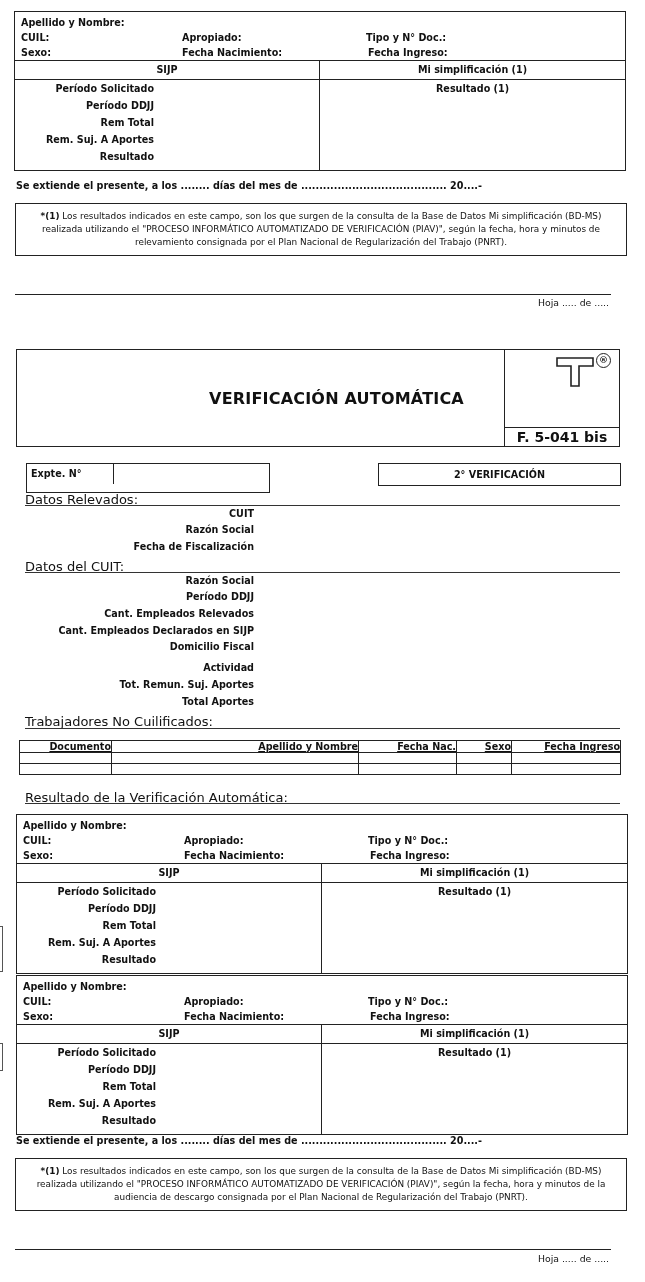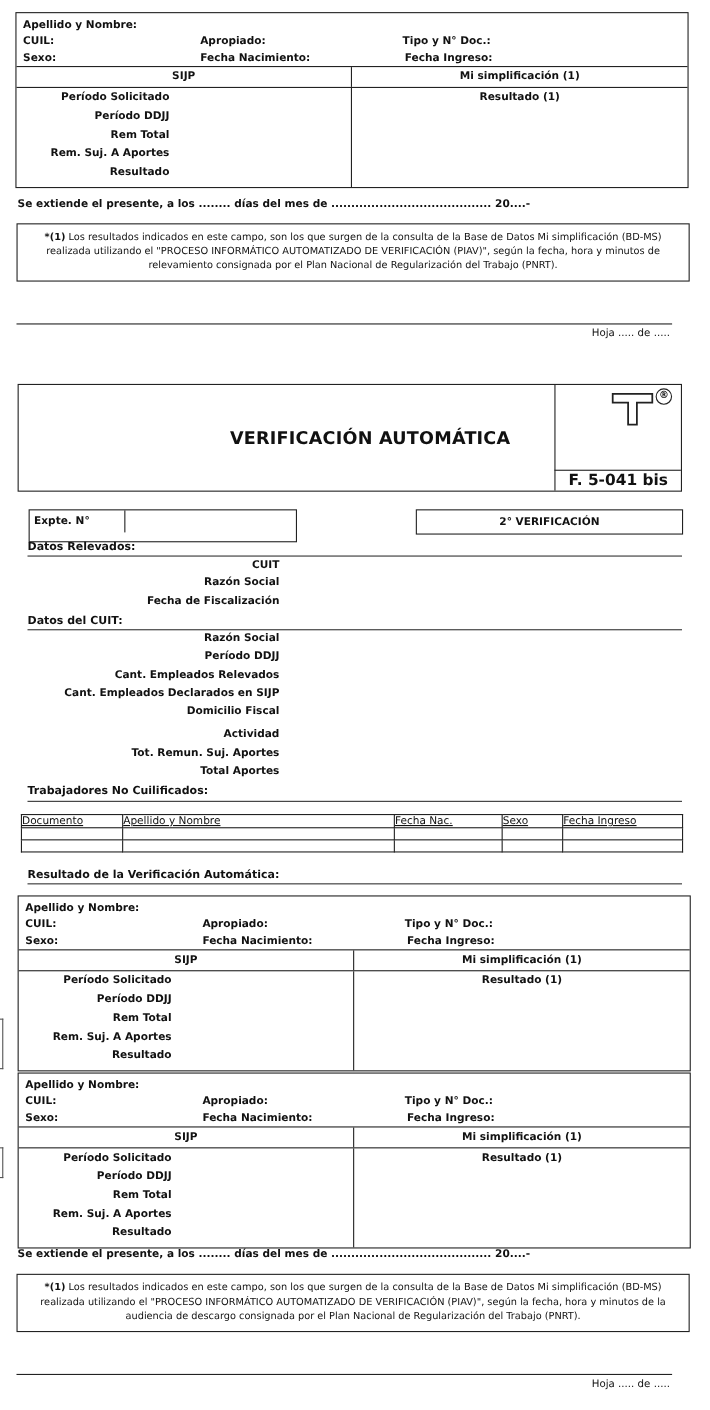--- a/index.html
+++ b/index.html
@@ -31,27 +31,27 @@
 
   
   .head { position: absolute; left: 16px; top: 349px; width: 604px; height: 98px; border: 1.3px solid #222; }
   .head .logo { position: absolute; left: 0; top: 0; width: 152px; height: 96px; border-right: 1.3px solid #222; }
   .head .title { position: absolute; left: 152px; top: 0; width: 335px; height: 96px; display: flex; align-items: center; justify-content: center; font-weight: bold; font-size: 16px; letter-spacing: 0.2px; text-align: right; }
   .head .pnrt { position: absolute; left: 487px; top: 0; width: 115px; height: 78px; border-left: 1.3px solid #222; border-bottom: 1.3px solid #222; }
   .head .form { position: absolute; left: 487px; top: 78px; width: 115px; height: 18px; border-left: 1.3px solid #222; font-weight: bold; font-size: 14px; text-align: center; line-height: 18px; }
   .ministry { position: absolute; left: 0; right: 0; text-align: center; font-family: "DejaVu Serif", serif; font-style: italic; font-size: 8.4px; color: #333; line-height: 11px; }
   .pnrt-text { position: absolute; left: 14px; top: 36px; font-style: italic; font-weight: bold; font-size: 7.4px; line-height: 9.8px; color: #222; }
 
-  .sec-title { position: absolute; left: 25px; font-weight: bold; font-size: 10px; }
+  .sec-title { position: absolute; left: 25px; font-weight: normal; font-size: 13px; }
   .sec-rule { position: absolute; left: 25px; width: 595px; border-top: 1.3px solid #333; }
   .fld { position: absolute; right: 391px; font-weight: bold; font-size: 9.6px; text-align: right; white-space: nowrap; }
 
   table.workers { position: absolute; left: 19px; top: 740px; width: 602px; border-collapse: collapse; }
   table.workers th, table.workers td { border: 1.3px solid #222; height: 11px; font-size: 9.6px; }
-  table.workers th { font-weight: normal; text-decoration: underline; text-align: left; height: 12px; line-height: 11px; border-top: none; border-bottom: 1.3px solid #222; }
+  table.workers th { font-weight: bold; text-decoration: underline; text-align: right; height: 12px; line-height: 11px; border-top: none; border-bottom: 1.3px solid #222; }
   table.workers td { height: 11px; }
 
   .margin-bar { position: absolute; left: 0; width: 3px; border: 1px solid #555; border-left: none; }
 </style>
 </head>
 <body>
 
 <div class="wblock" style="top:11px;">
   <div class="hdr">
     <span style="left:6px;top:5px;">Apellido y Nombre:</span>

